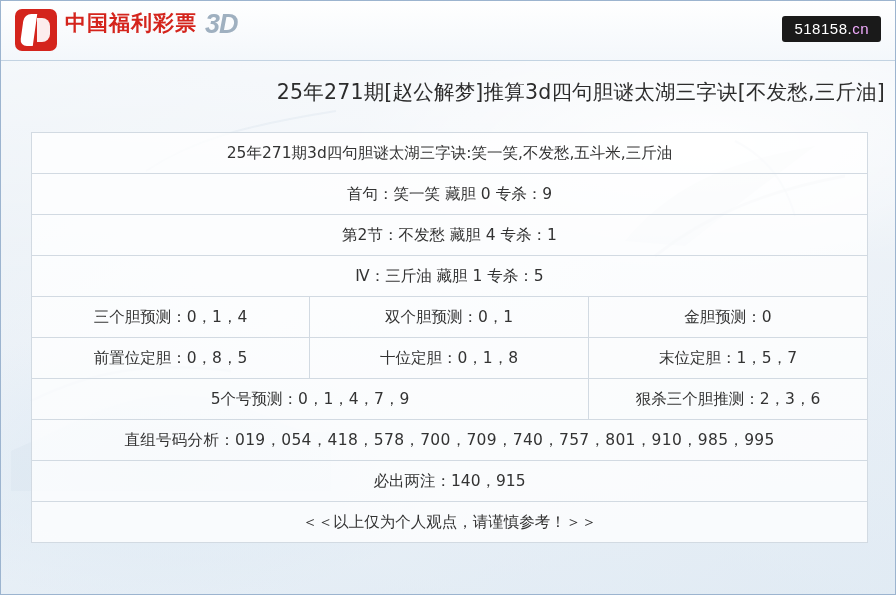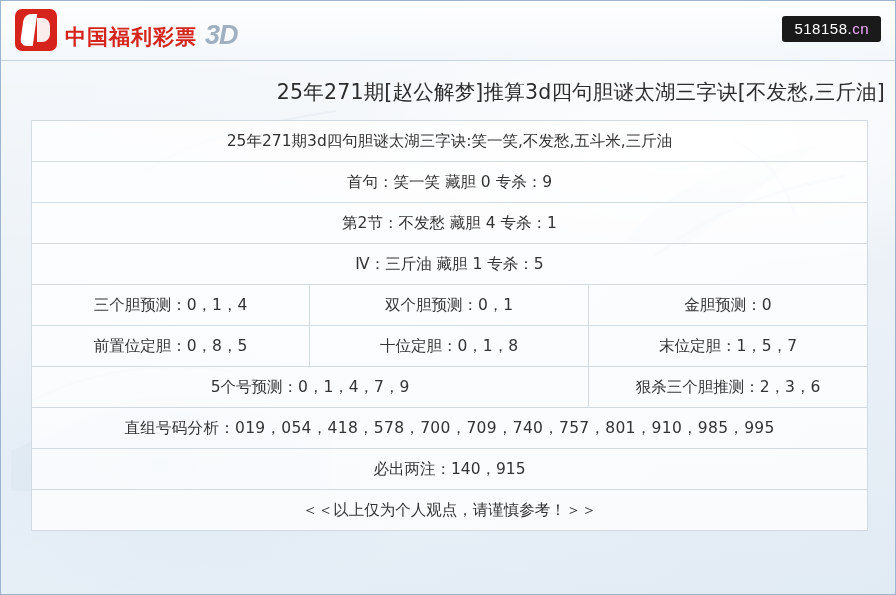--- a/index.html
+++ b/index.html
@@ -41,21 +41,21 @@
     position: relative;
     height: 59px;
     border-bottom: 1px solid #c3d3e2;
     background: linear-gradient(180deg, rgba(255,255,255,0.95), rgba(243,247,251,0.9));
   }
   .logo-wrap {
     position: absolute;
     left: 14px;
     top: 8px;
     display: flex;
-    align-items: flex-end;
+    align-items: flex-start;
     gap: 8px;
   }
   .logo-mark {
     width: 42px;
     height: 42px;
     border-radius: 7px;
     background: #d4241c;
     position: relative;
     overflow: hidden;
   }
@@ -113,21 +113,21 @@
     color: #2c2c2c;
     padding: 17px 10px 14px 10px;
     letter-spacing: 0.2px;
     position: relative;
     font-family: "DejaVu Sans", "Liberation Sans", sans-serif;
   }
 
   
   .table-wrap {
     position: relative;
-    margin: 0 30px;
+    margin: 12px 30px;
   }
   table.main {
     width: 836px;
     border-collapse: collapse;
     background: rgba(255,255,255,0.78);
     table-layout: fixed;
   }
   table.main td {
     border: 1px solid #d2dae2;
     text-align: center;

